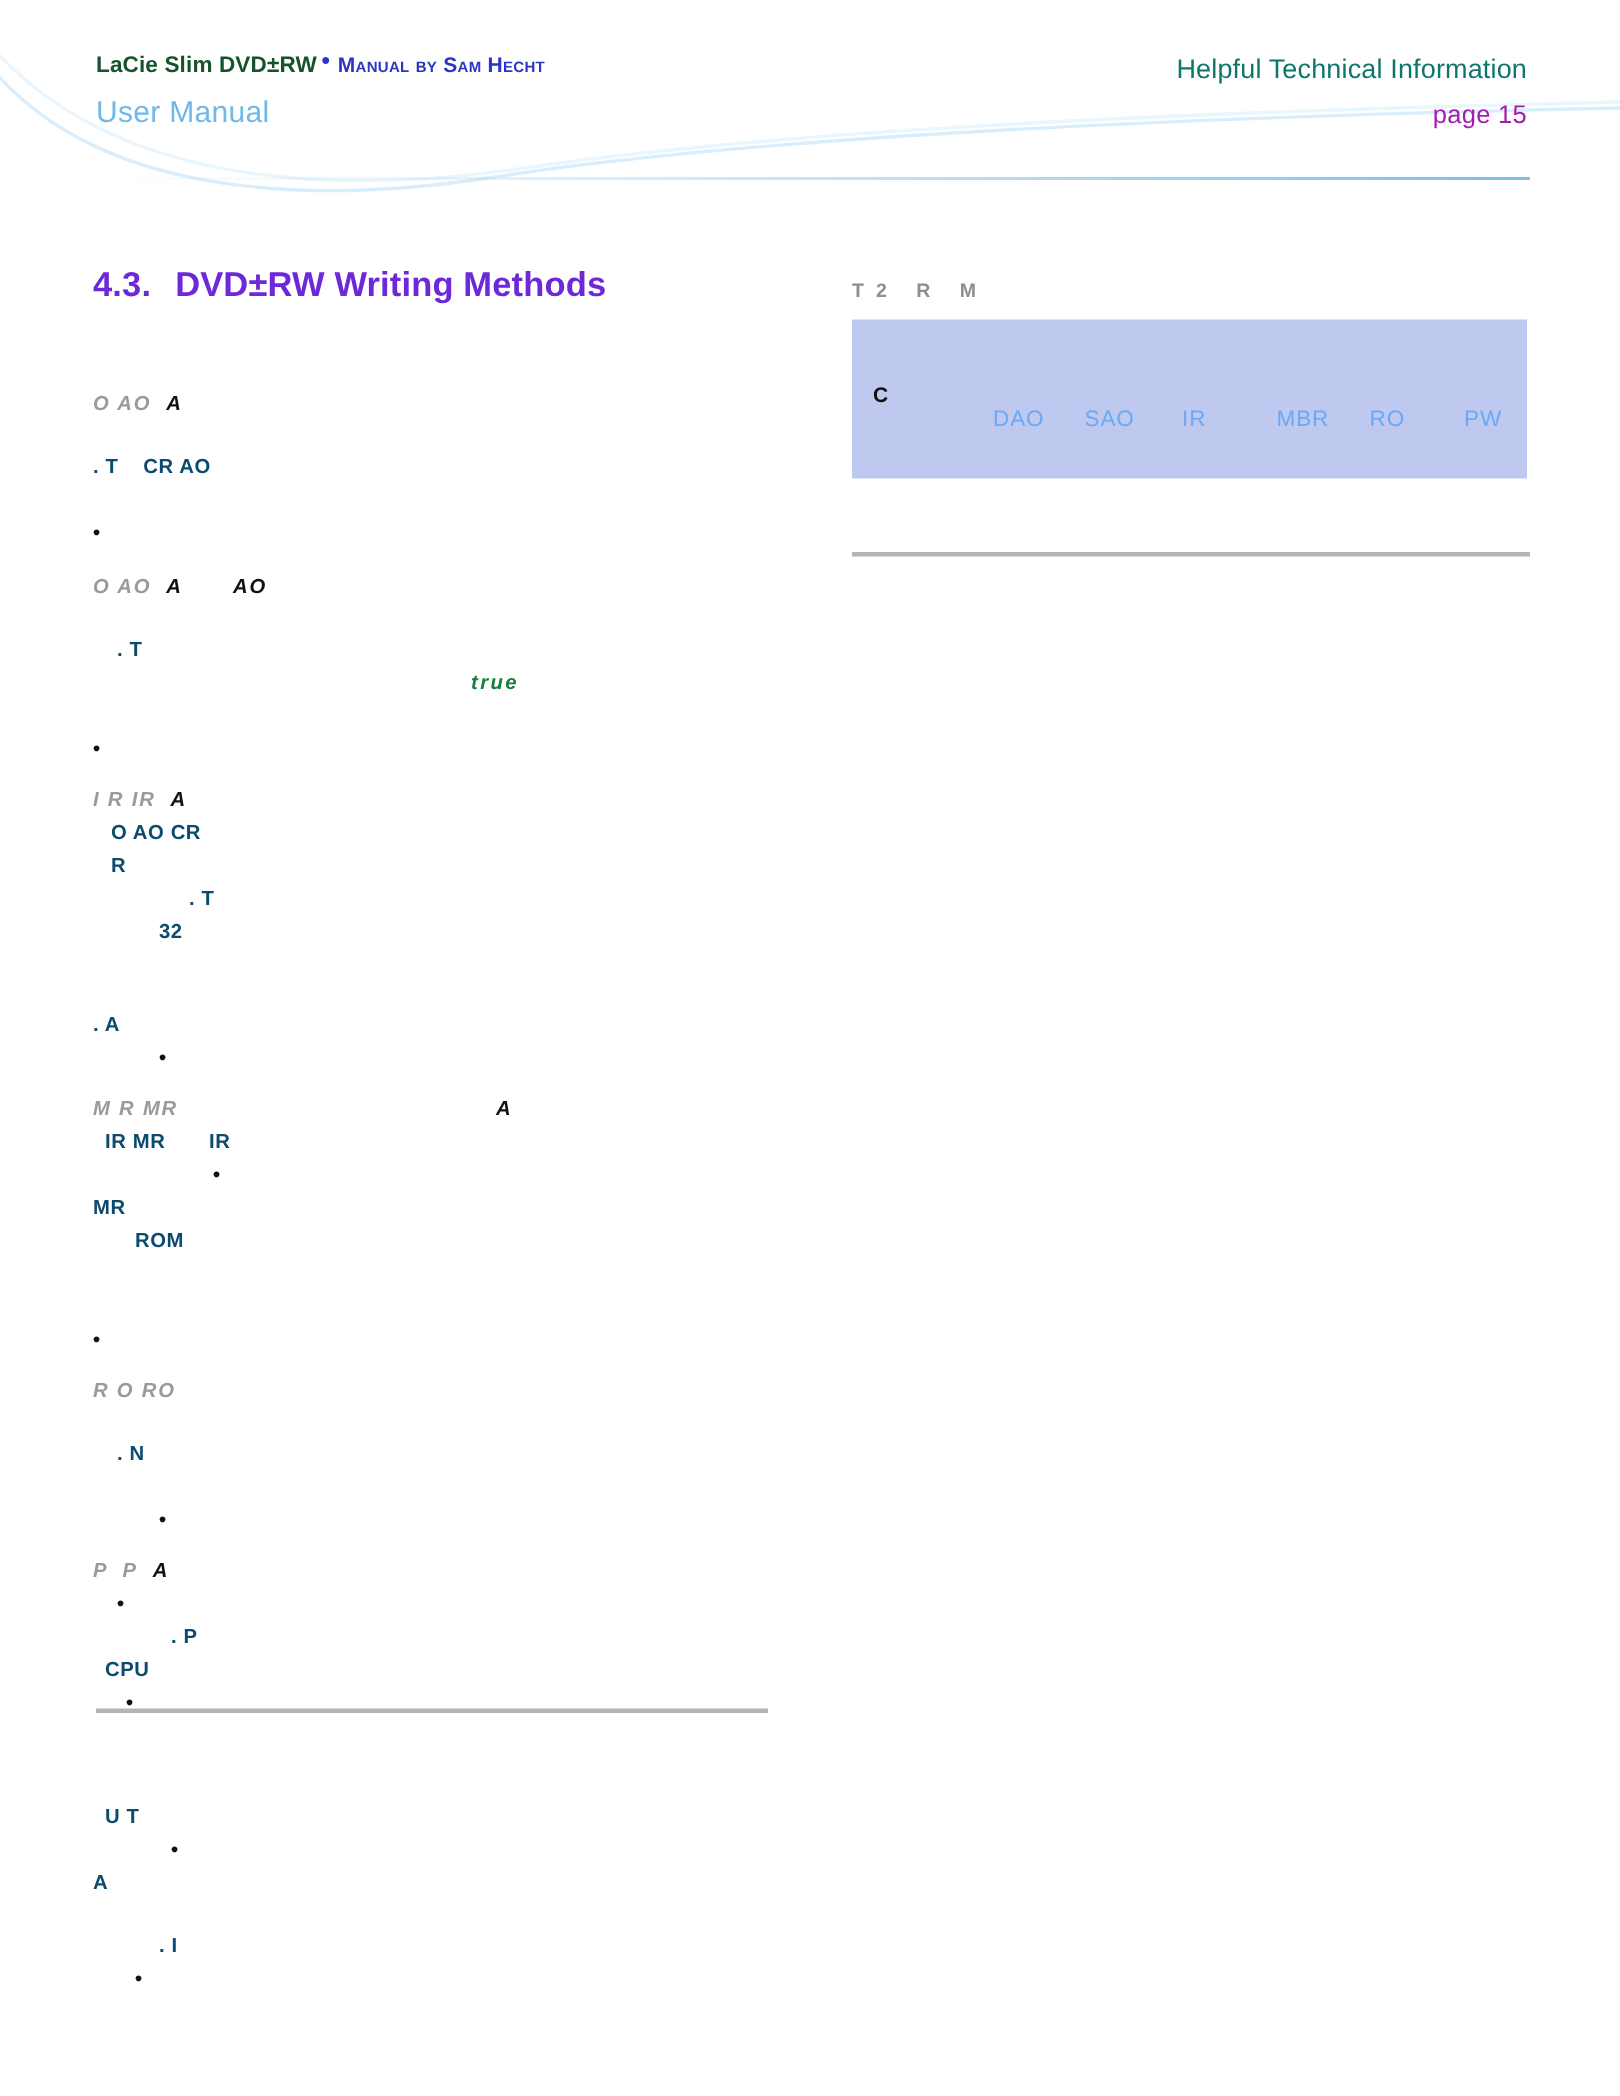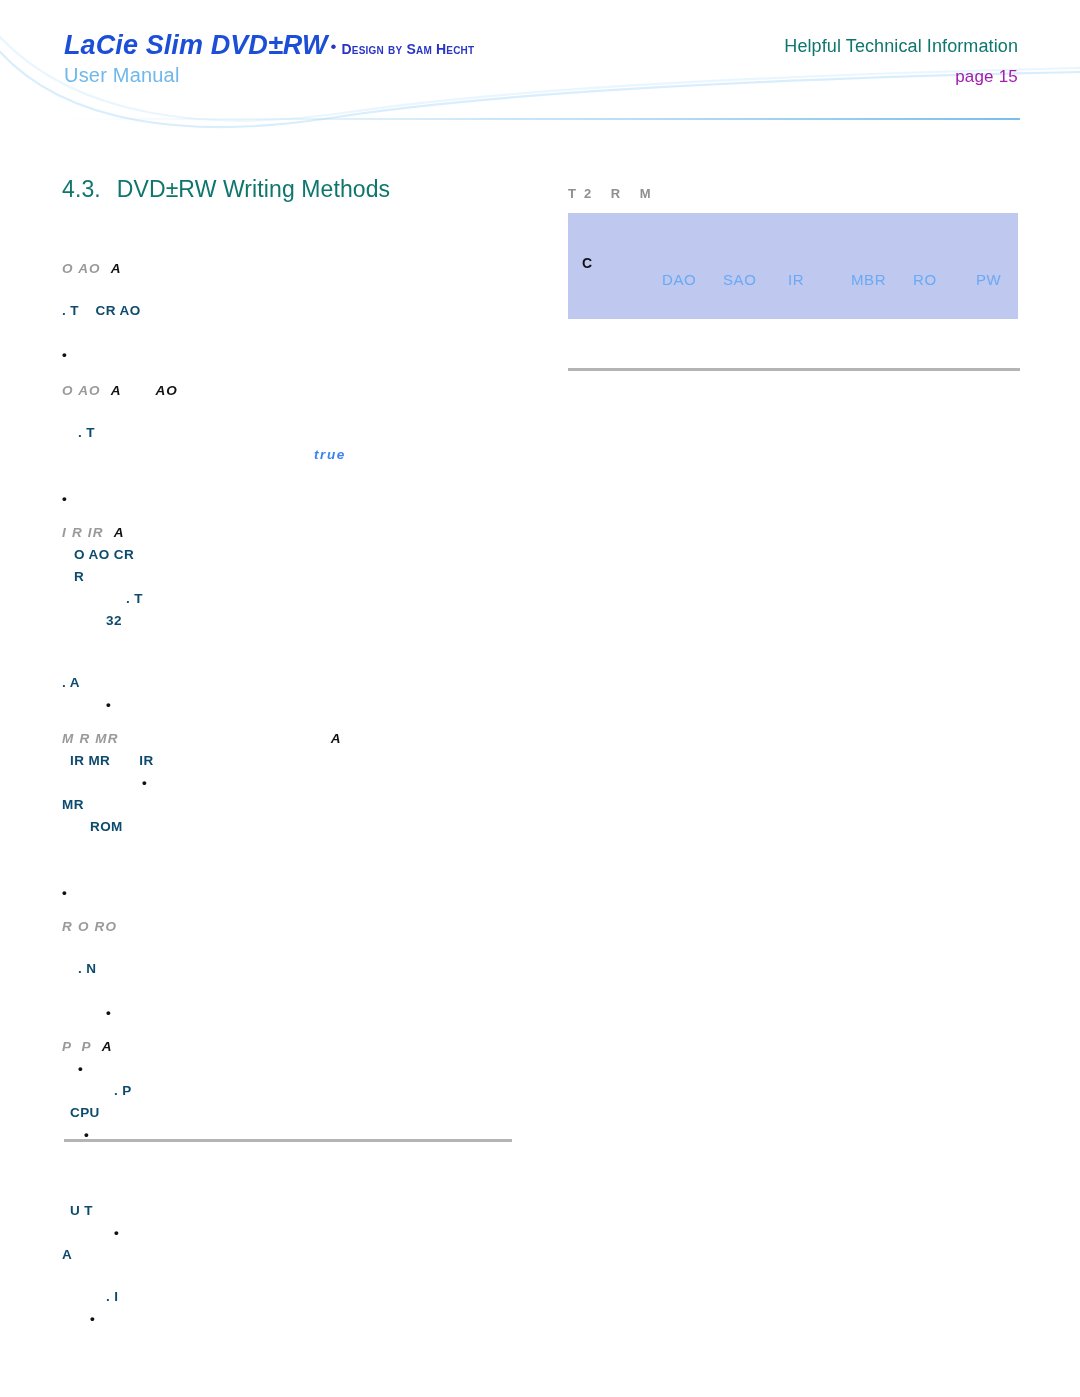--- a/index.html
+++ b/index.html
@@ -33,25 +33,24 @@
   .hdr-left {
     position: absolute;
     left: 64px; top: 32px;
     white-space: nowrap;
   }
   .hdr-title-line {
     line-height: 1.0;
     white-space: nowrap;
   }
   .brand-main {
-    font-size: 27px;
-    font-weight: bold;
-    color: #1d4ed8;
+    font-size: 15px;
+    font-weight: bold;
+    color: #14532d;
     letter-spacing: 0.1px;
-    font-style: italic;
   }
   .brand-bullet {
     font-size: 17px;
     color: #2b35c4;
     margin: 0 5px 0 3px;
     vertical-align: 2px;
   }
   .brand-designer {
     font-size: 14px;
     font-weight: bold;
@@ -103,22 +102,22 @@
   }
   .col-right {
     position: absolute;
     left: 568px; top: 186px;
     width: 452px;
   }
 
   
   .section-title {
     font-size: 23px;
-    font-weight: normal;
-    color: #0f766e;
+    font-weight: bold;
+    color: #6d28d9;
     letter-spacing: 0.1px;
     white-space: nowrap;
   }
   .section-title .num { margin-right: 16px; }
 
   
   .sub-head {
     font-size: 13.5px;
     font-weight: bold;
     letter-spacing: 1.2px;
@@ -201,21 +200,21 @@
 
 <div class="page-header">
 
   <svg class="swoosh" viewBox="0 0 1080 130" preserveAspectRatio="none">
     <path d="M -10 40 C 60 130, 200 138, 330 118 C 470 96, 700 80, 1080 72" fill="none" stroke="#d9eefc" stroke-width="2.2"></path>
     <path d="M -10 26 C 70 122, 215 132, 350 112 C 500 90, 730 76, 1080 68" fill="none" stroke="#eaf6fd" stroke-width="2.2"></path>
   </svg>
 
   <div class="hdr-left">
     <div class="hdr-title-line">
-      <span class="brand-main">LaCie Slim DVD±RW</span><span class="brand-bullet">•</span><span class="brand-designer">Design by Sam Hecht</span>
+      <span class="brand-main">LaCie Slim DVD±RW</span><span class="brand-bullet">•</span><span class="brand-designer">Manual by Sam Hecht</span>
     </div>
   </div>
 
   <div class="hdr-subtitle">User Manual</div>
 
   <div class="hdr-right">
     <div class="hdr-right-title">Helpful Technical Information</div>
     <div class="hdr-right-page">page 15</div>
   </div>
 
@@ -225,21 +224,21 @@
 <div class="col-left">
   <div class="section-title">
     <span class="num">4.3.</span><span>DVD±RW Writing Methods</span>
   </div>
   <div id="left-blocks" style="position: relative; height: 1160px;">
       <div class="sub-head" style="position: absolute; left: 0px; top: 58px;"><span>O AO</span><span class="k" style="margin-left: 10px;">A</span></div>
       <div class="frag" style="position: absolute; left: 0px; top: 100px;">. T    CR AO</div>
       <div class="dot" style="position: absolute; left: 0px; top: 144px;">•</div>
       <div class="sub-head" style="position: absolute; left: 0px; top: 180px;"><span>O AO</span><span class="k" style="margin-left: 10px;">A       AO</span></div>
       <div class="frag" style="position: absolute; left: 16px; top: 222px;">. T</div>
-      <div class="sub-head" style="position: absolute; left: 252px; top: 244px; color: #3b82f6; letter-spacing: 1.6px;"><span>true</span></div>
+      <div class="sub-head" style="position: absolute; left: 252px; top: 244px; color: #15803d; letter-spacing: 1.6px;"><span>true</span></div>
       <div class="dot" style="position: absolute; left: 0px; top: 288px;">•</div>
       <div class="sub-head" style="position: absolute; left: 0px; top: 322px;"><span>I R IR</span><span class="k" style="margin-left: 10px;">A</span></div>
       <div class="frag" style="position: absolute; left: 12px; top: 344px;">O AO CR</div>
       <div class="frag" style="position: absolute; left: 12px; top: 366px;">R</div>
       <div class="frag" style="position: absolute; left: 64px; top: 388px;">. T</div>
       <div class="frag" style="position: absolute; left: 44px; top: 410px;">32</div>
       <div class="frag" style="position: absolute; left: 0px; top: 472px;">. A</div>
       <div class="dot" style="position: absolute; left: 44px; top: 494px;">•</div>
       <div class="sub-head" style="position: absolute; left: 0px; top: 528px;"><span>M R MR</span><span class="k" style="margin-left: 212px;">A</span></div>
       <div class="frag" style="position: absolute; left: 8px; top: 550px;">IR MR       IR</div>

